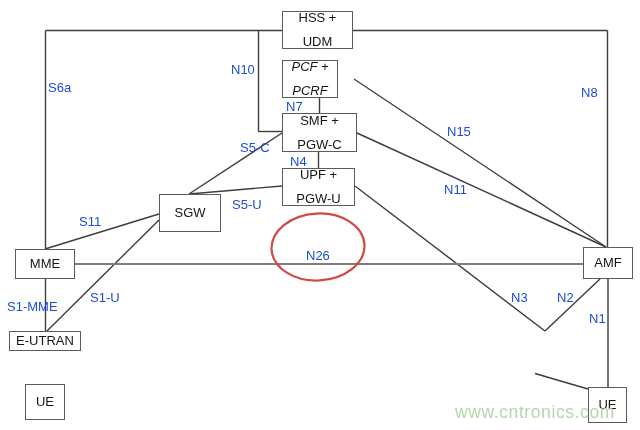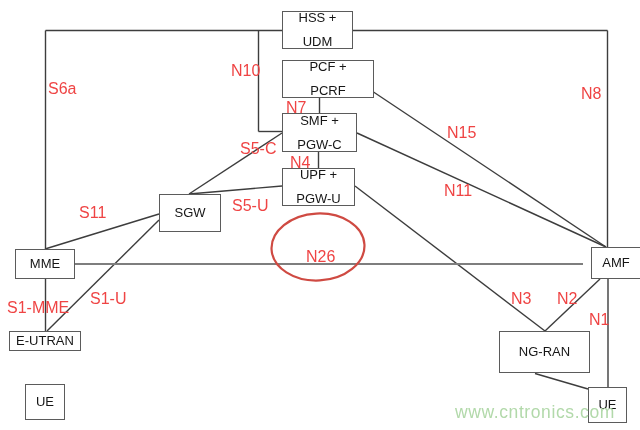--- a/index.html
+++ b/index.html
@@ -9,48 +9,48 @@
   }
   .stage svg{position:absolute;left:0;top:0;z-index:1;}
   .node{
     position:absolute;z-index:2;box-sizing:border-box;
     border:1.5px solid #5b5b5b;background:#ffffff;
     display:flex;align-items:center;justify-content:center;
     text-align:center;font-size:13px;line-height:24px;color:#161616;
     white-space:pre-line;
   }
   .elabel{
-    position:absolute;z-index:2;font-size:16px;color:#ef4444;white-space:pre;
+    position:absolute;z-index:2;font-size:13px;color:#1d4ed8;white-space:pre;
   }
   .watermark{
     position:absolute;z-index:3;left:455px;top:402px;
     font-size:17.5px;letter-spacing:0.6px;font-weight:400;
   }
   
   .n-hss    {left:282px;top:11px; width:71px;height:38px;}
-  .n-pcf    {left:282px;top:60px; width:92px;height:38px;}
+  .n-pcf    {left:282px;top:60px; width:56px;height:38px;font-style:italic;}
   .n-smf    {left:282px;top:113px;width:75px;height:39px;}
   .n-upf    {left:282px;top:168px;width:73px;height:38px;}
   .n-sgw    {left:159px;top:194px;width:62px;height:38px;}
   .n-mme    {left:15px; top:249px;width:60px;height:30px;}
-  .n-amf    {left:583px;top:247px;width:50px;height:32px;margin-left:8px;}
+  .n-amf    {left:583px;top:247px;width:50px;height:32px;}
   .n-eutran {left:9px;  top:331px;width:72px;height:20px;}
   .n-ue4g   {left:25px; top:384px;width:40px;height:36px;}
   .n-ngran  {left:499px;top:331px;width:91px;height:42px;}
   .n-ue5g   {left:588px;top:387px;width:39px;height:36px;}
   
   .l-s6a   {left:48px; top:80px;}
   .l-n10   {left:231px;top:62px;}
   .l-n8    {left:581px;top:85px;}
   .l-n7    {left:286px;top:99px;}
   .l-s5c   {left:224px;top:140px;margin-left:16px;}
   .l-n15   {left:447px;top:124px;}
   .l-n4    {left:290px;top:154px;}
   .l-n11   {left:444px;top:182px;}
-  .l-s11   {left:79px; top:204px;}
+  .l-s11   {left:79px; top:214px;}
   .l-s5u   {left:232px;top:197px;}
   .l-n26   {left:306px;top:248px;}
   .l-s1mme {left:7px;  top:299px;}
   .l-s1u   {left:90px; top:290px;}
   .l-n3    {left:511px;top:290px;}
   .l-n2    {left:557px;top:290px;}
   .l-n1    {left:589px;top:311px;}
 </style>
 </head>
 <body>
@@ -107,21 +107,20 @@
 PCRF</div>
   <div class="node n-smf">SMF +
 PGW-C</div>
   <div class="node n-upf">UPF +
 PGW-U</div>
   <div class="node n-sgw">SGW</div>
   <div class="node n-mme">MME</div>
   <div class="node n-amf">AMF</div>
   <div class="node n-eutran">E-UTRAN</div>
   <div class="node n-ue4g">UE</div>
-  <div class="node n-ngran">NG-RAN</div>
   <div class="node n-ue5g">UE</div>
 
   <span class="elabel l-s6a">S6a</span>
   <span class="elabel l-n10">N10</span>
   <span class="elabel l-n8">N8</span>
   <span class="elabel l-n7">N7</span>
   <span class="elabel l-s5c">S5-C</span>
   <span class="elabel l-n15">N15</span>
   <span class="elabel l-n4">N4</span>
   <span class="elabel l-n11">N11</span>

